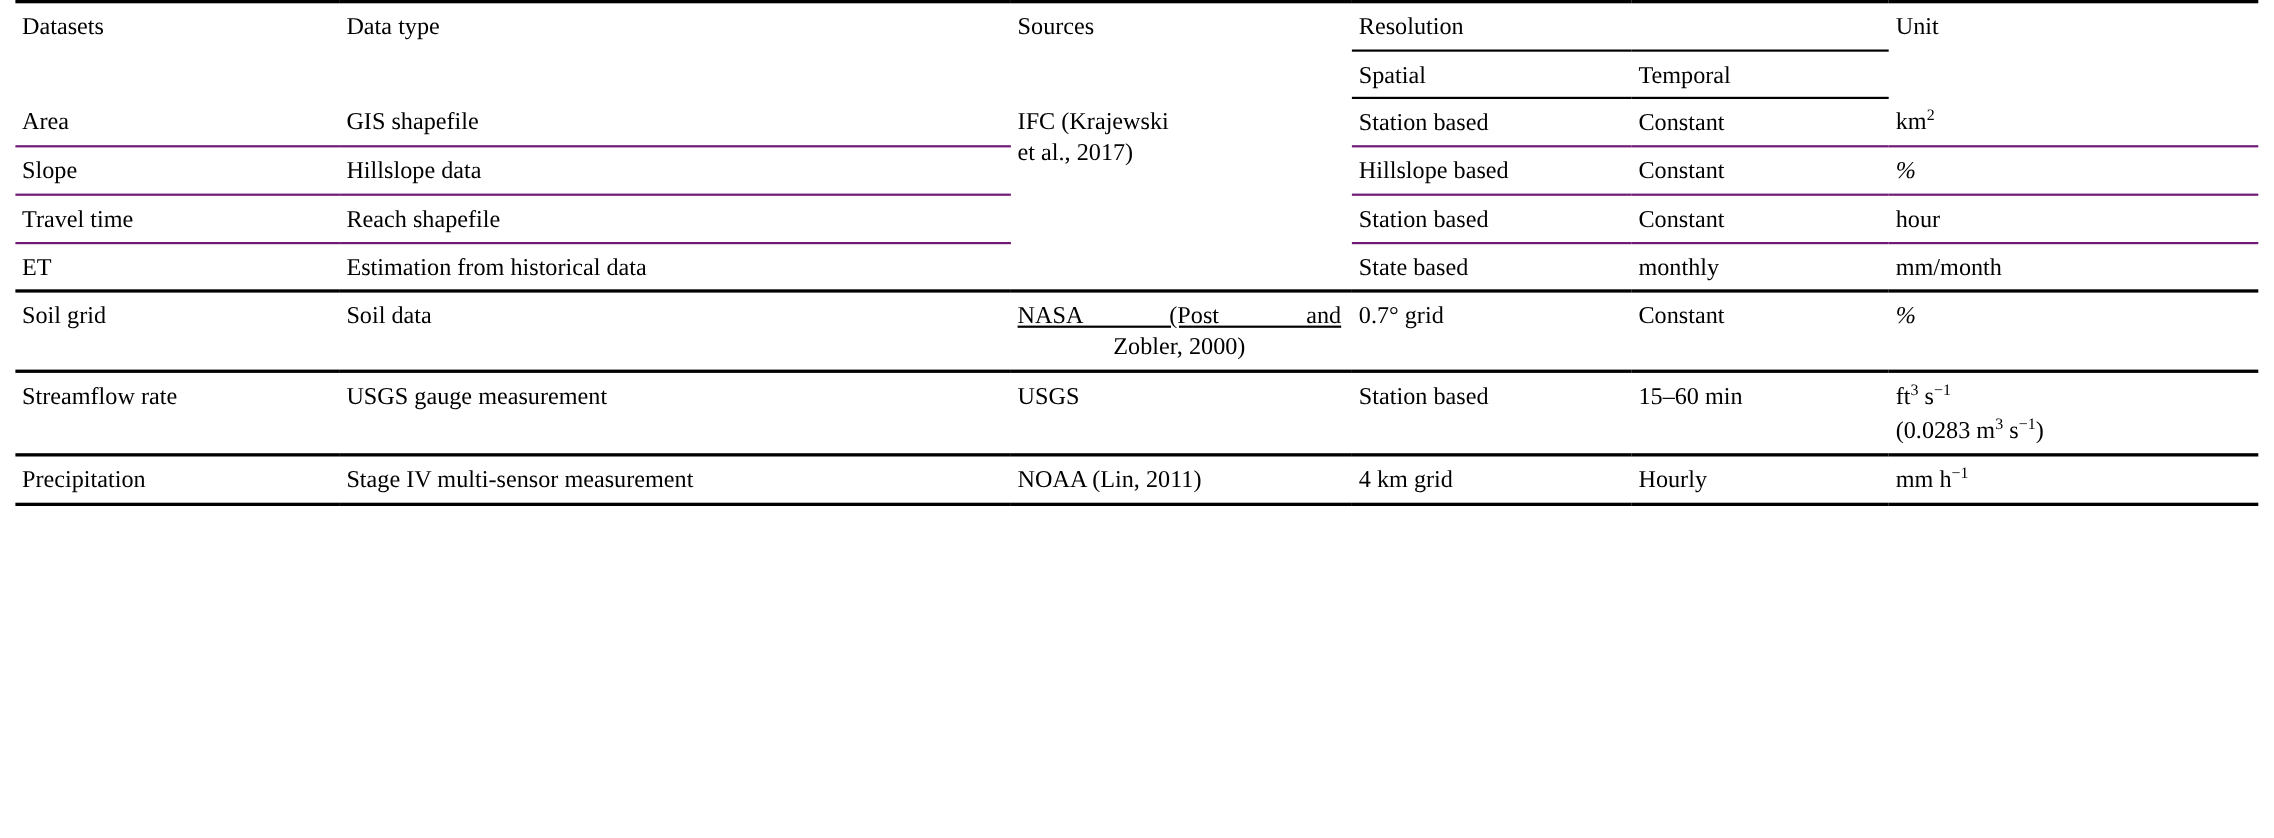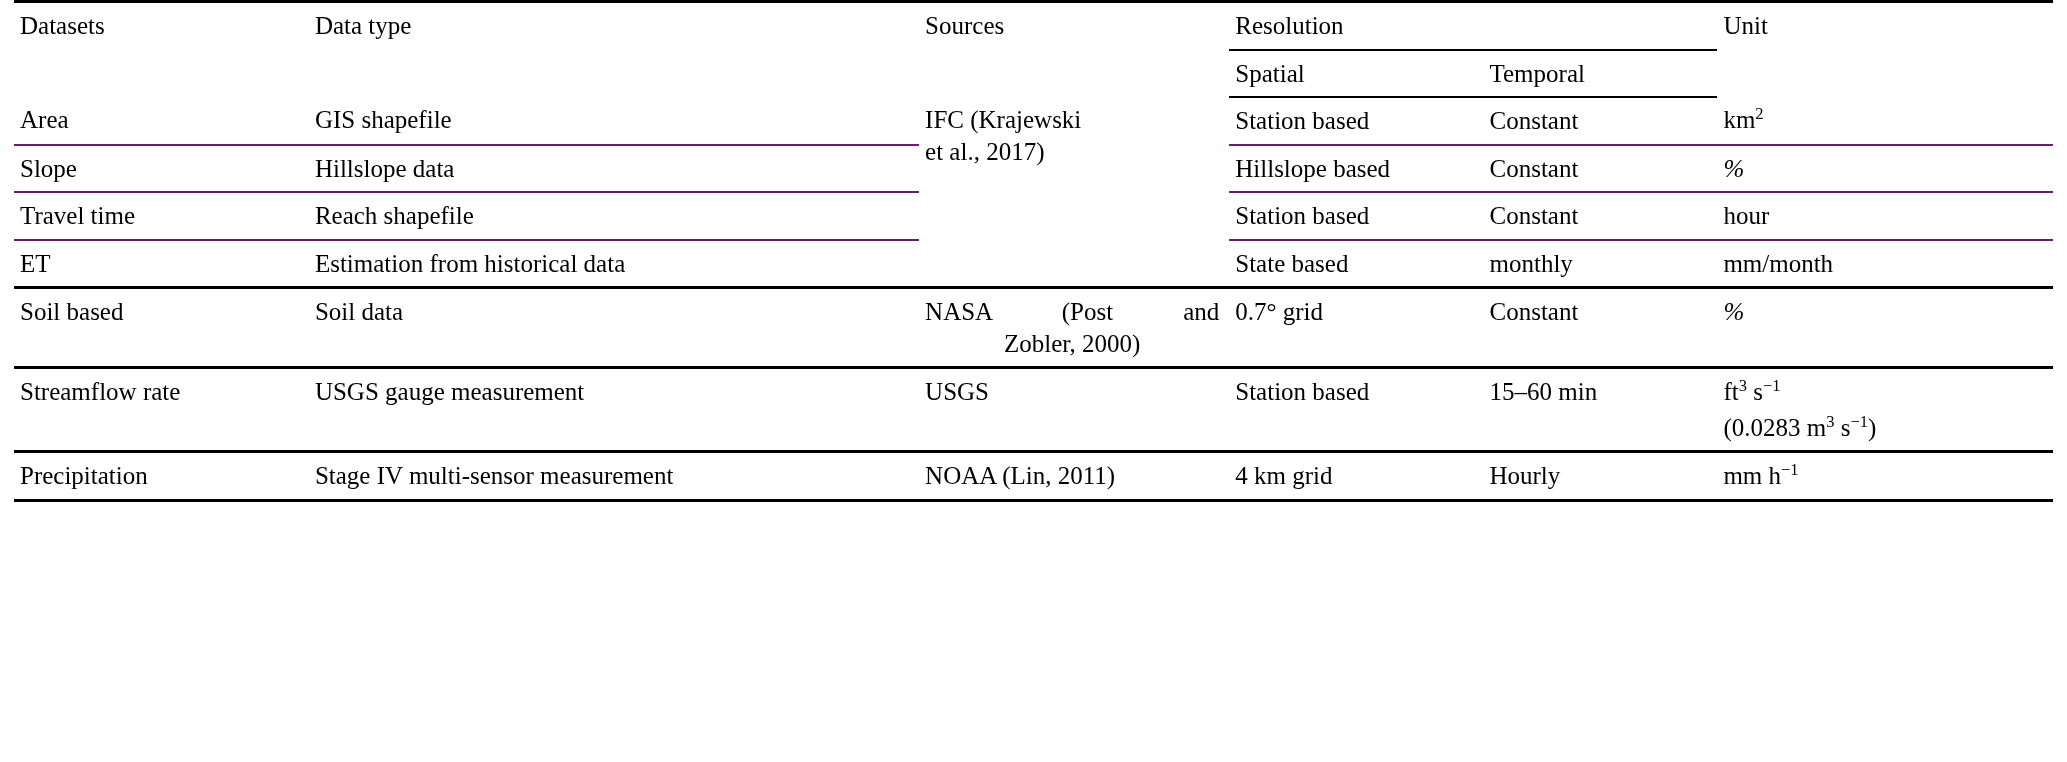--- a/index.html
+++ b/index.html
@@ -17,21 +17,21 @@
   .table-wrap {
     position: relative;
     width: 2067px;
     height: 762px;
     box-sizing: border-box;
     padding: 0 14px;
   }
   table.paper-table {
     width: 2039px;
     border-collapse: collapse;
-    font-size: 25px;
+    font-size: 22px;
     line-height: 1.26;
   }
   table.paper-table td,
   table.paper-table th {
     vertical-align: top;
     text-align: left;
     font-weight: normal;
     padding: 7px 10px 7px 6px;
   }
   
@@ -59,20 +59,21 @@
 
   sup { font-size: 0.66em; vertical-align: super; line-height: 0; }
   .italic { font-style: italic; }
 
   .src-merge {
     vertical-align: top;
   }
   .justify {
     text-align: justify;
     text-align-last: justify;
+    text-decoration: underline;
   }
   .second-line { display: block; margin-top: 4px; }
   .hdr-row td { padding-top: 10px; padding-bottom: 6px; }
   .unit-cell { white-space: nowrap; }
 </style>
 </head>
 <body>
 
 <div class="table-wrap">
   <table class="paper-table">
@@ -129,21 +130,21 @@
 
       <tr>
         <td class="cell-line">ET</td>
         <td class="cell-line">Estimation from historical data</td>
         <td class="cell-line">State based</td>
         <td class="cell-line">monthly</td>
         <td class="cell-line unit-cell">mm/month</td>
       </tr>
 
       <tr>
-        <td class="group-line">Soil based</td>
+        <td class="group-line">Soil grid</td>
         <td class="group-line">Soil data</td>
         <td class="group-line">
           <span class="justify" style="display:block;">NASA    (Post    and</span>
           <span style="display:block;text-align:center;">Zobler, 2000)</span>
         </td>
         <td class="group-line">0.7° grid</td>
         <td class="group-line">Constant</td>
         <td class="group-line unit-cell italic">%</td>
       </tr>
 

